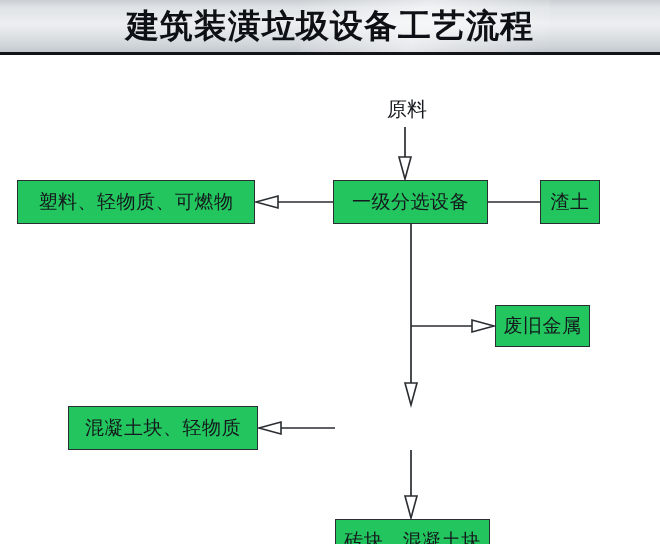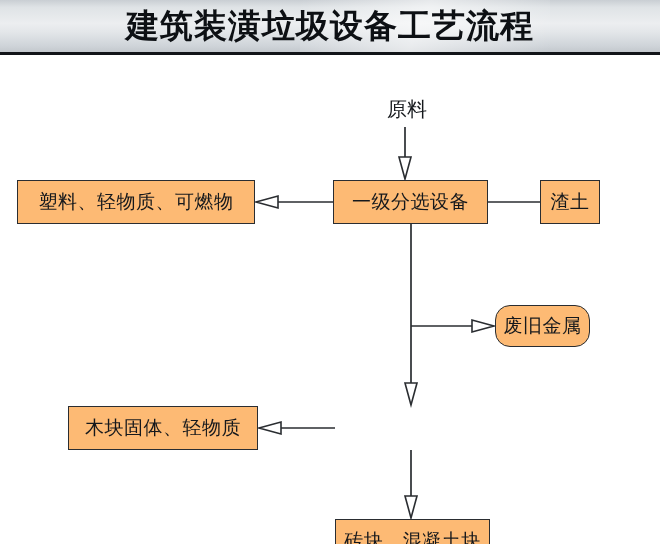--- a/index.html
+++ b/index.html
@@ -73,21 +73,21 @@
   #flow-svg {
     position: absolute;
     left: 0;
     top: 0;
   }
 
   .node {
     position: absolute;
     box-sizing: border-box;
     border: 1.6px solid #2a2d31;
-    background: #fdba74;
+    background: #22c55e;
     display: flex;
     align-items: center;
     justify-content: center;
     color: #15181c;
     font-size: 19px;
     font-weight: 500;
     white-space: nowrap;
     letter-spacing: 0.5px;
   }
 
@@ -100,21 +100,21 @@
     height: 32px;
     line-height: 32px;
     text-align: center;
     font-size: 20px;
     color: #15181c;
     white-space: nowrap;
   }
   #node-stage1   { left: 333px; top: 125px;  width: 155px; height: 44px; }
   #node-light    { left: 17px;  top: 125px;  width: 238px; height: 44px; }
   #node-slag     { left: 540px; top: 125px;  width: 60px;  height: 44px; }
-  #node-metal    { left: 495px; top: 250px;  width: 95px;  height: 42px; border-radius: 15px; }
+  #node-metal    { left: 495px; top: 250px;  width: 95px;  height: 42px; }
   #node-stage2   { left: 335px; top: 351px;  width: 155px; height: 44px; }
   #node-wood     { left: 68px;  top: 351px;  width: 190px; height: 44px; }
   #node-brick    { left: 335px; top: 464px;  width: 155px; height: 44px; }
 </style>
 </head>
 <body>
 
 <div id="page">
 
   <div id="header-band">
@@ -170,19 +170,19 @@
     <div id="node-raw-label">原料</div>
 
     <div class="node" id="node-light">塑料、轻物质、可燃物</div>
 
     <div class="node" id="node-stage1">一级分选设备</div>
 
     <div class="node" id="node-slag">渣土</div>
 
     <div class="node" id="node-metal">废旧金属</div>
 
-    <div class="node" id="node-wood">木块固体、轻物质</div>
+    <div class="node" id="node-wood">混凝土块、轻物质</div>
 
 
     <div class="node" id="node-brick">砖块、混凝土块</div>
 
   </div>
 </div>
 
 </body></html>

